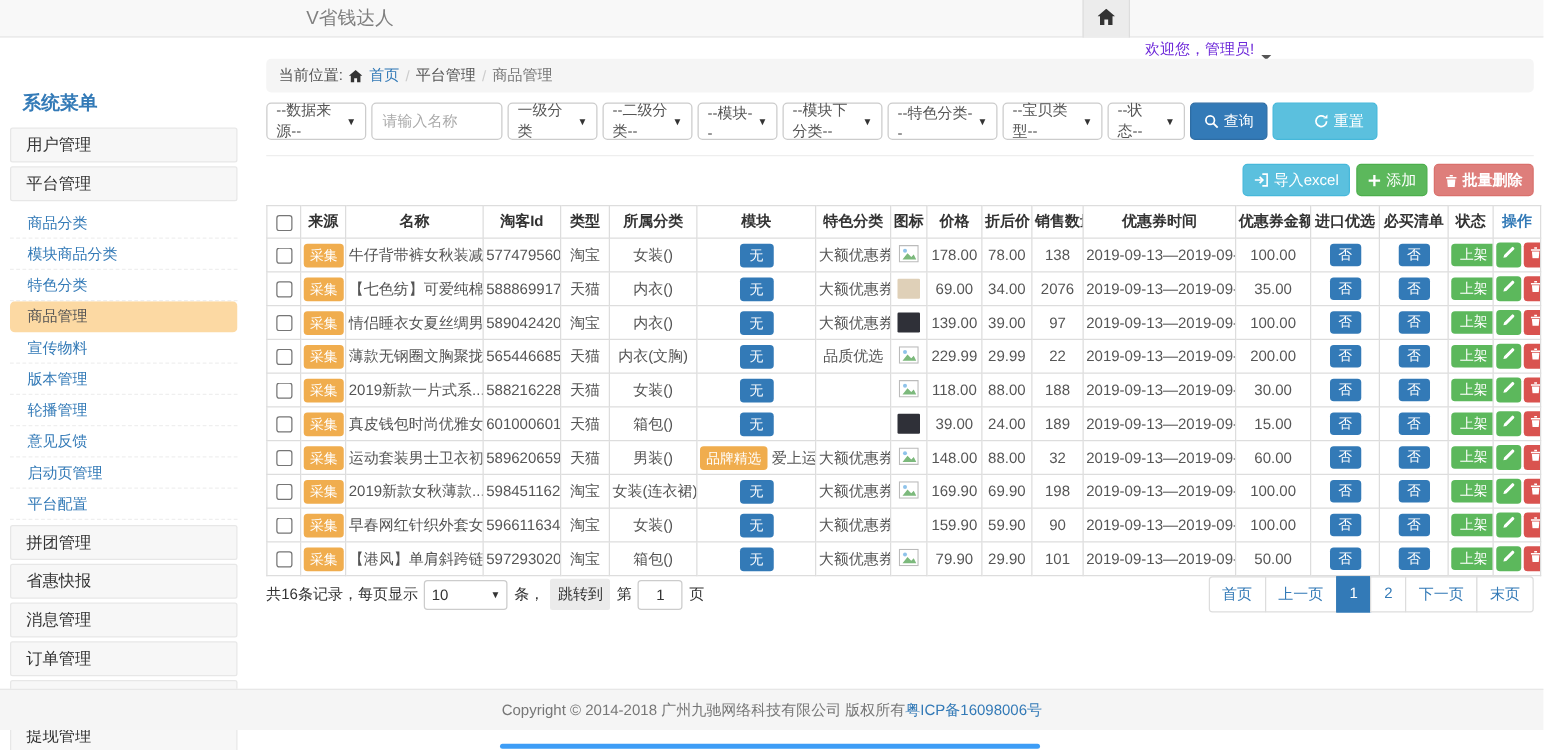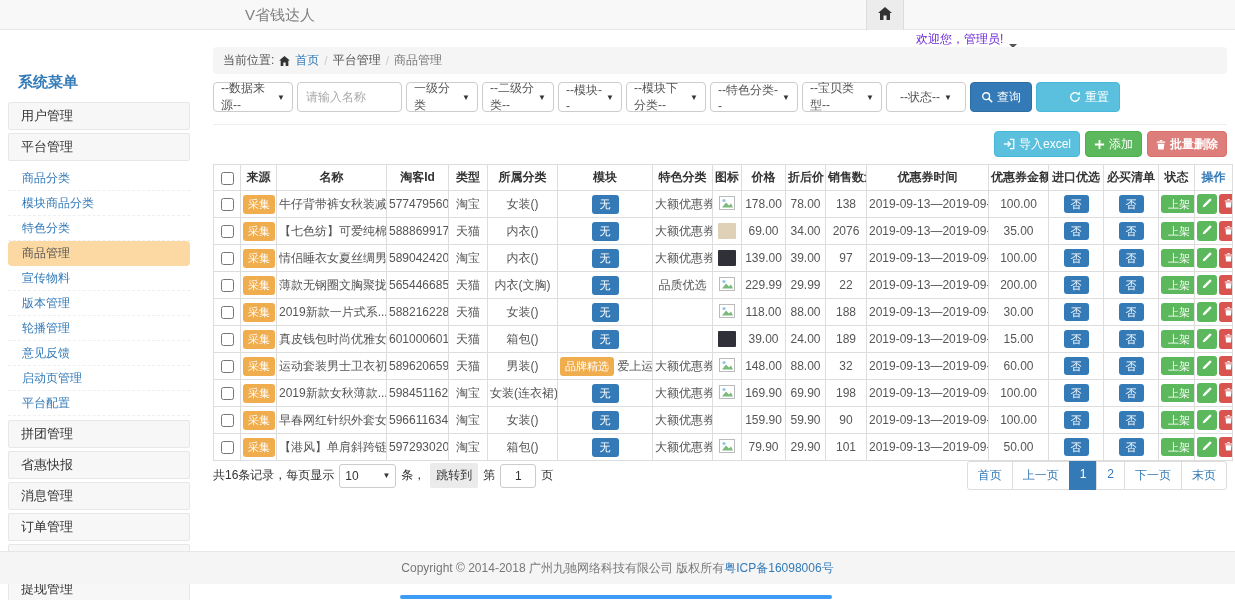--- a/index.html
+++ b/index.html
@@ -60,21 +60,21 @@
   .cbtn-red { background:#d9534f; }
   .ops { display:inline-flex; gap:2px; }
   .ops .cbtn { padding:3px 5px; }
   .thumb { width:18px; height:16px; margin:0 auto; border-radius:1px; }
   .thumb.beige { background:#dfd0b8; }
   .thumb.dark { background:#2f3038; }
   .icn-ph { display:inline-block; line-height:0; }
 
   .pager-row { display:flex; justify-content:space-between; align-items:center; color:#333; }
   .pager-left { display:flex; align-items:center; gap:5px; }
-  .mini-sel { width:57px; height:24px; border:1px solid #ccc; border-radius:3px; background:#fff; display:inline-flex; align-items:center; justify-content:space-between; padding:0 5px; cursor:pointer; }
+  .mini-sel { width:67px; height:24px; border:1px solid #ccc; border-radius:3px; background:#fff; display:inline-flex; align-items:center; justify-content:space-between; padding:0 5px; cursor:pointer; }
   .mini-sel .caret { font-size:8px; }
   .jump-chip { background:#ebebeb; border-radius:2px; padding:4px 6px; color:#333; cursor:pointer; }
   .jump-input { width:36px; height:24px; border:1px solid #ccc; border-radius:3px; text-align:center; font-size:12px; font-family:inherit; color:#333; }
   .pager { display:flex; }
   .page-btn { border:1px solid #ddd; background:#fff; color:#337ab7; padding:5px 10px; font-size:12px; margin-left:-1px; cursor:pointer; }
   .page-btn:first-child { border-radius:3px 0 0 3px; margin-left:0; }
   .page-btn:last-child { border-radius:0 3px 3px 0; }
   .page-btn.active { background:#337ab7; border-color:#337ab7; color:#fff; }
 
   .footer { position:absolute; left:0; bottom:16px; width:1235px; height:33px; background:#f5f5f5; border-top:1px solid #e7e7e7; text-align:center; line-height:33px; color:#777; z-index:5; }
@@ -165,21 +165,21 @@
             <span class="caret">▼</span>
           </div>
           <div class="sel" style="width: 88px;">
             <span>--特色分类--</span>
             <span class="caret">▼</span>
           </div>
           <div class="sel" style="width: 80px;">
             <span>--宝贝类型--</span>
             <span class="caret">▼</span>
           </div>
-          <div class="sel" style="width: 80px; justify-content: center;">
+          <div class="sel" style="width: 62px; justify-content: center;">
             <span>--状态--</span>
             <span class="caret">▼</span>
           </div>
         </span>
       <button class="btn btn-primary">
         <span style="line-height:0;"><svg width="12" height="12" viewBox="0 0 14 14">
               <circle cx="6" cy="6" r="4" fill="none" stroke="#fff" stroke-width="1.6"></circle>
               <line x1="9" y1="9" x2="13" y2="13" stroke="#fff" stroke-width="1.8"></line>
             </svg></span>
         <span>查询</span>

